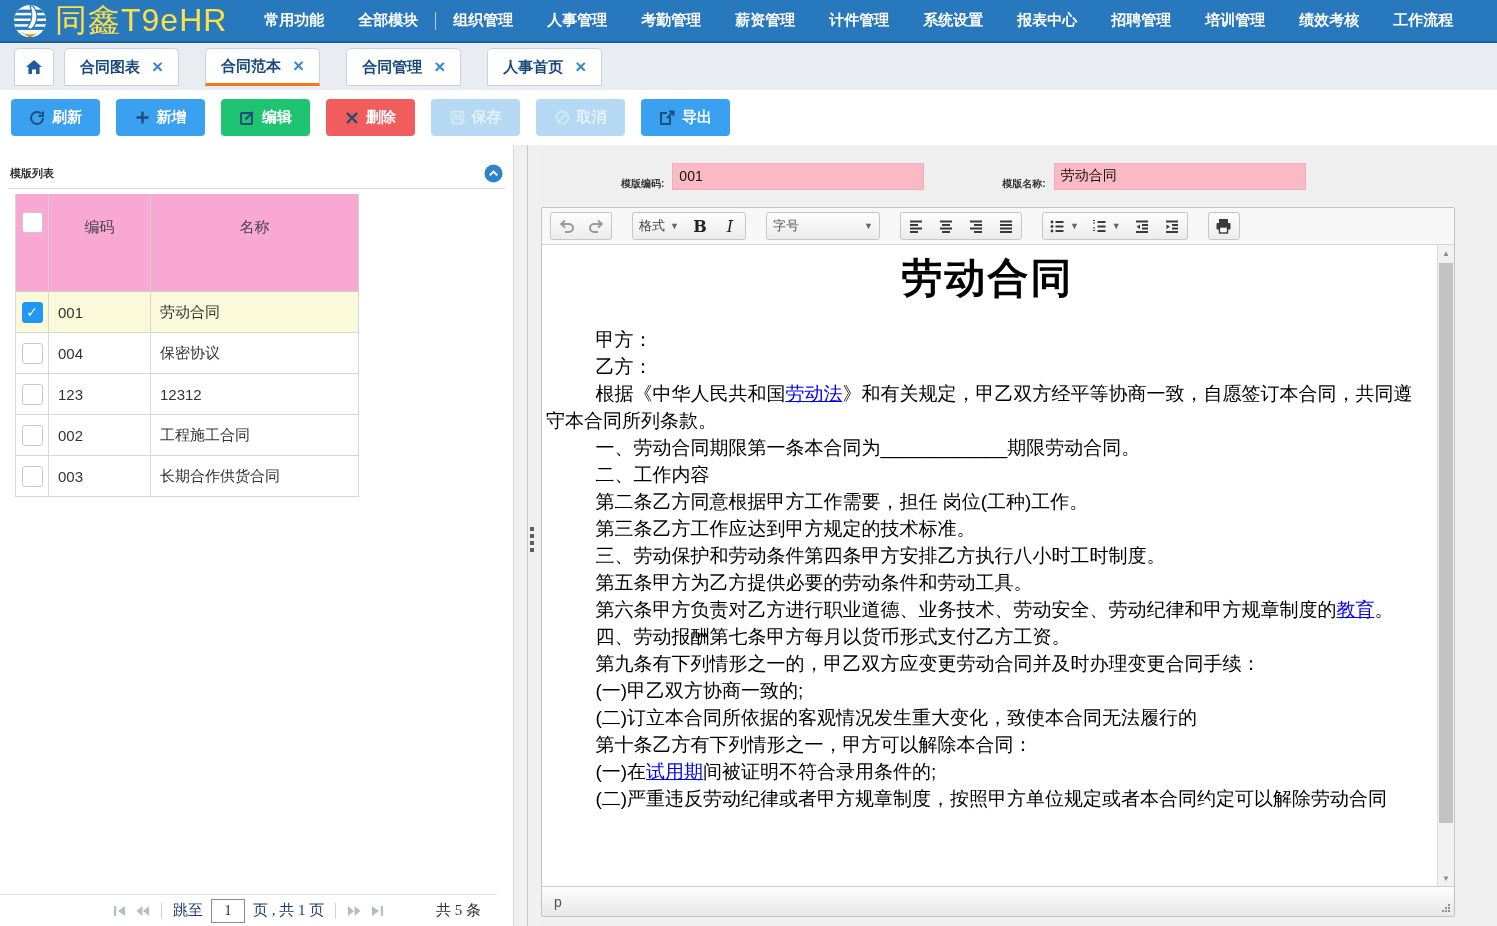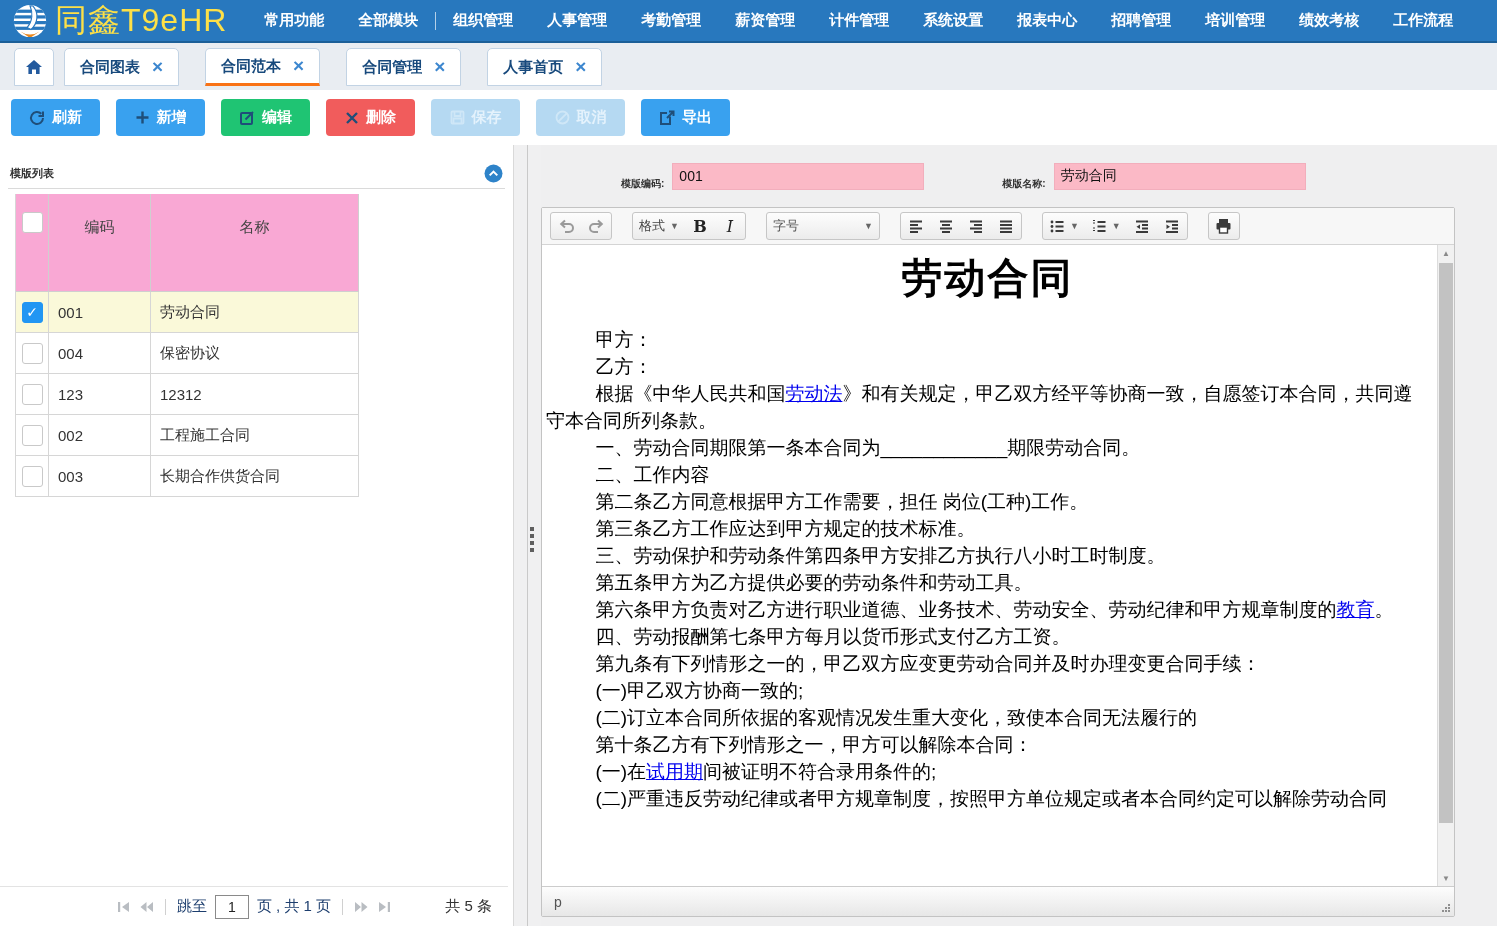--- a/index.html
+++ b/index.html
@@ -56,22 +56,22 @@
   .checkbox { width:21px; height:21px; border:1px solid #c9c9c9; border-radius:3px; background:#fff;
     display:flex; align-items:center; justify-content:center; cursor:pointer; }
   .checkbox.checked { background:#2196f3; border-color:#2196f3; color:#fff; font-size:14px; font-weight:bold; }
   .grid-row { display:flex; height:41px; border-bottom:1px solid #d6d6d6; cursor:pointer; }
   .grid-row.selected { background:#faf9d9; }
   .gr-cell { height:100%; border-right:1px solid #d6d6d6; display:flex; align-items:center; }
   .gr-cell.cb { width:33px; justify-content:center; }
   .gr-cell.code { width:102px; padding-left:9px; }
   .gr-cell.name { width:208px; padding-left:9px; }
 
-  .pager { position:absolute; left:0; right:5px; bottom:0; height:40px; border-top:1px solid #e3e3e3;
-    display:flex; align-items:center; justify-content:center; gap:8px; font-size:15px; color:#1d3e6e; background:#fff; }
+  .pager { position:absolute; left:0; right:16px; bottom:0; height:32px; border-top:1px solid #e3e3e3;
+    display:flex; align-items:center; justify-content:center; gap:8px; font-size:15px; color:#1d3e6e; background:#fff;font-family:Liberation Serif, serif; }
   .pager-icon { display:flex; cursor:default; }
   .pager-sep { width:1px; height:16px; background:#d0d0d0; margin:0 3px; }
   .page-input { width:34px; height:24px; border:1px solid #8a8a8a; text-align:center; font-size:14px;
     color:#222; font-family:inherit; background:#fff; }
   .pager-total { position:absolute; right:16px; color:#333; }
 
   .splitter { width:27px; background:#f0f0f1; position:relative; cursor:col-resize; }
   .splitter::before { content:''; position:absolute; left:13px; top:0; bottom:0; width:1px; background:#c9c9c9; }
   .splitter .grip { position:absolute; top:382px; left:16px; display:flex; flex-direction:column; gap:3px; }
   .splitter .grip i { width:4px; height:4px; background:#5f5f5f; display:block; }

